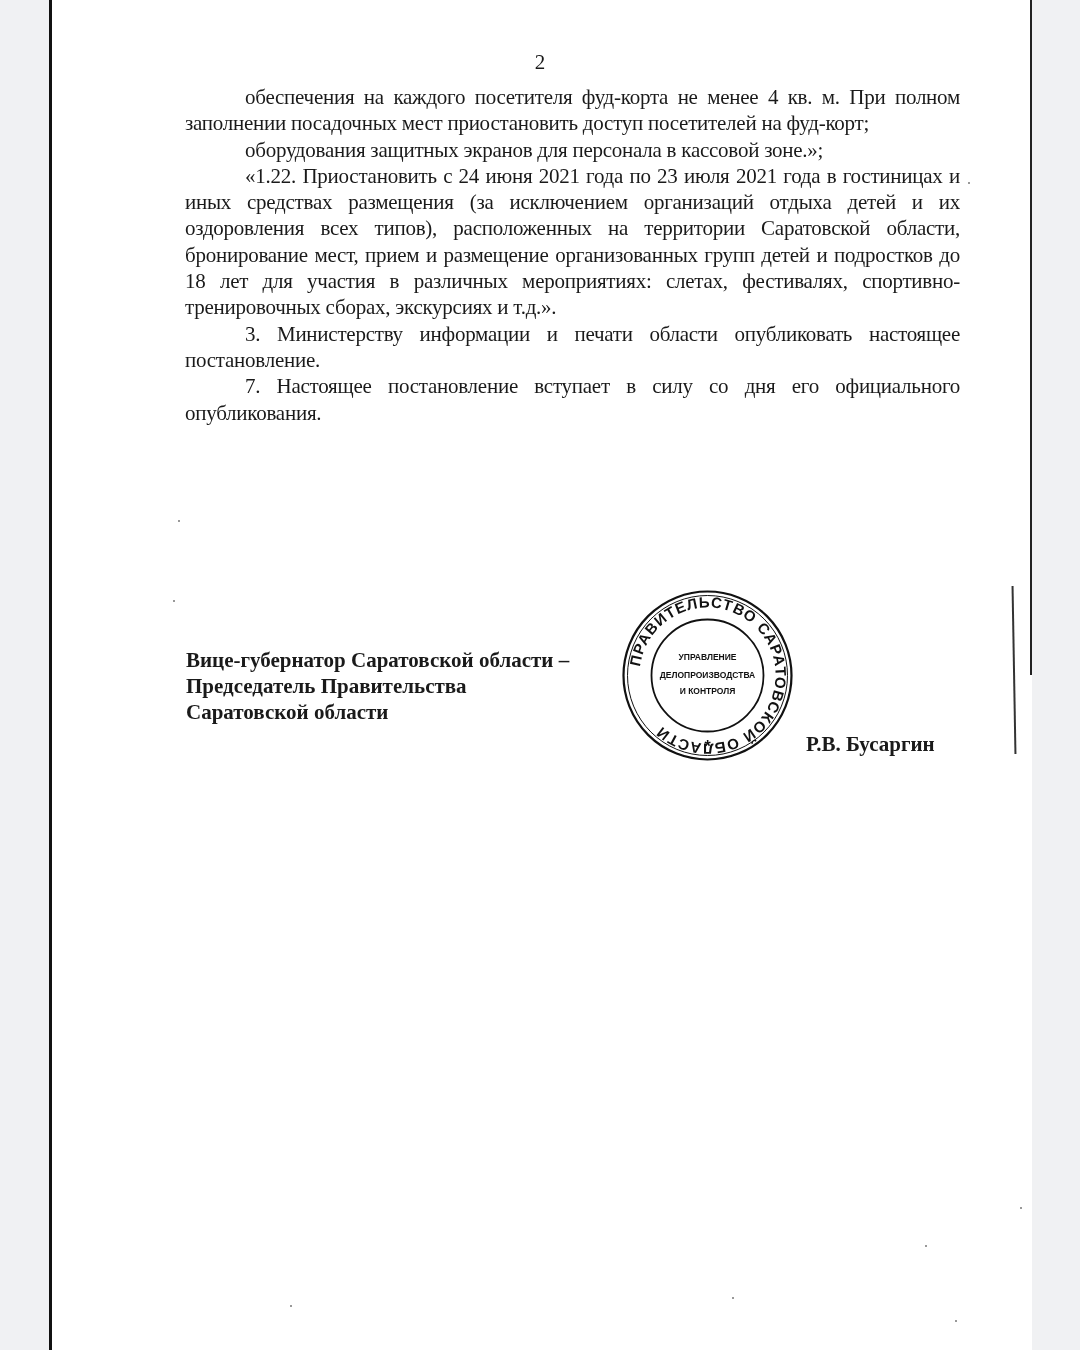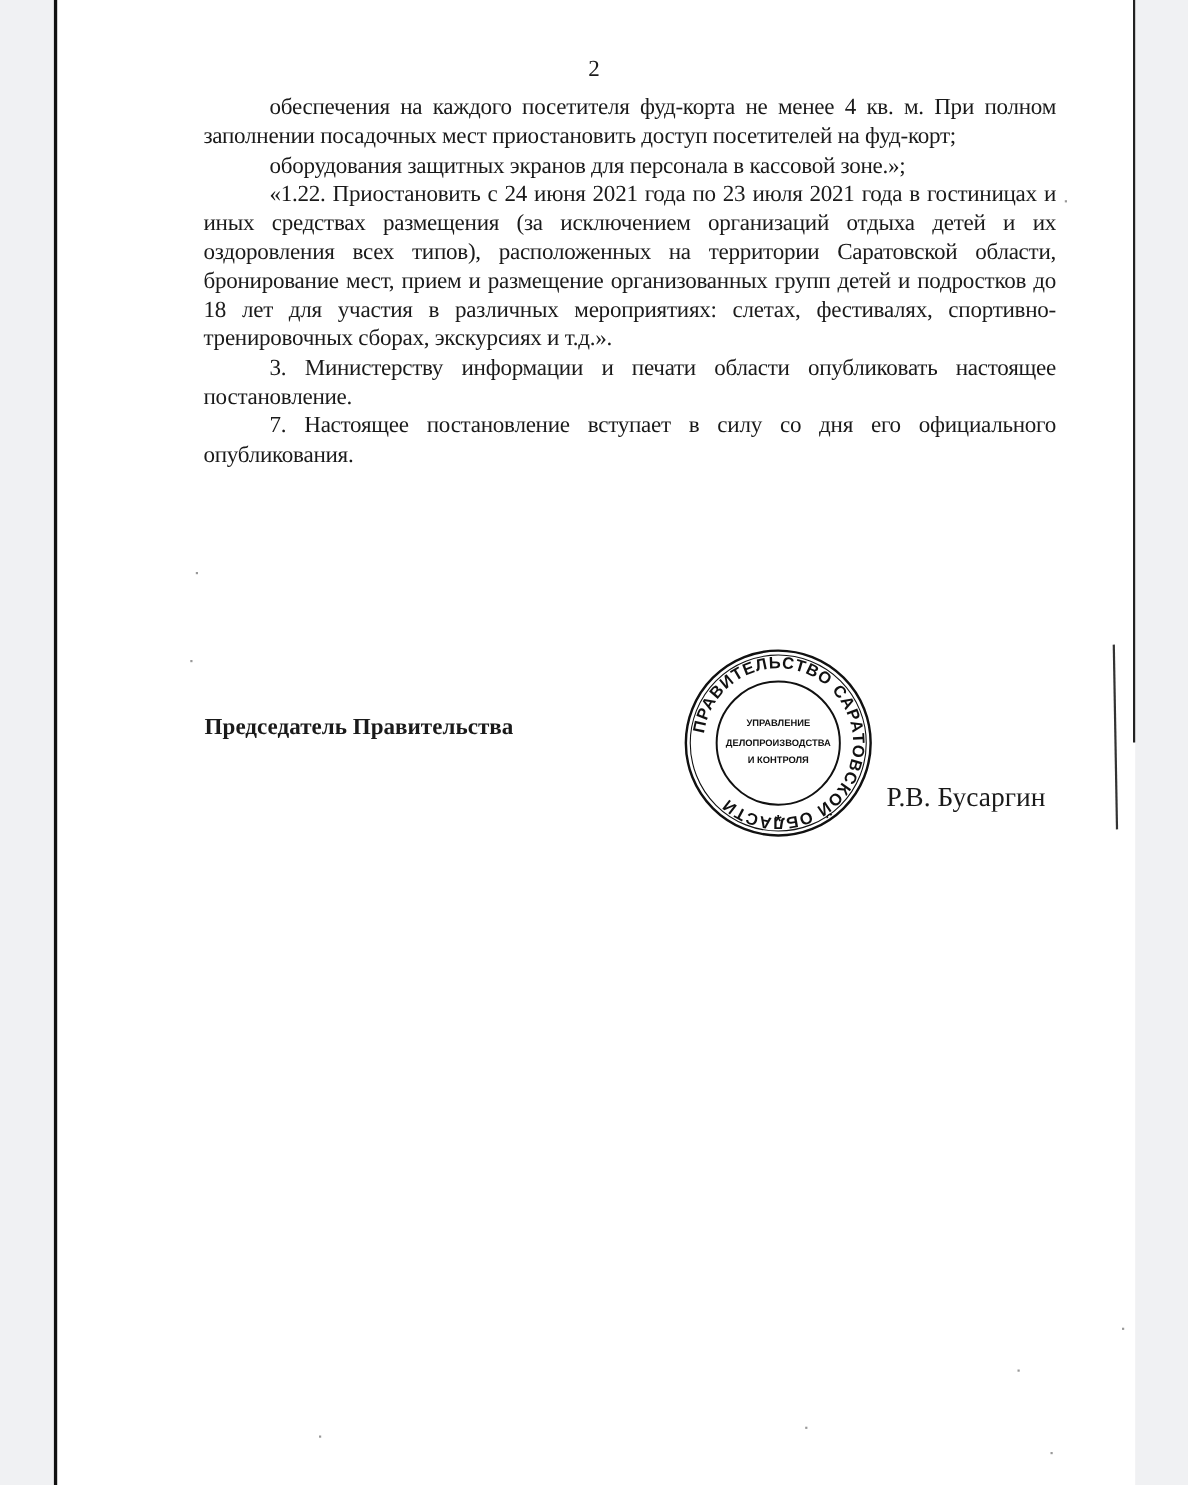--- a/index.html
+++ b/index.html
@@ -28,21 +28,21 @@
     text-align: justify;
     letter-spacing: -0.25px;
   }
   .body-text p { margin: 0; text-indent: 60px; text-align: justify; text-align-last: left; }
   .sig-block {
     position: absolute; left: 186px; top: 647px;
     font-weight: bold; font-size: 21px; line-height: 26px;
   }
   .sig-block div { white-space: nowrap; }
   .sig-name {
-    position: absolute; left: 806px; top: 712px; font-weight: normal; font-size: 25px;
+    position: absolute; left: 806px; top: 732px; font-weight: bold; font-size: 21px;
   }
   .stamp { position: absolute; left: 620px; top: 588px; width: 175px; height: 175px; }
   .stamp text { font-family: "Liberation Sans", "DejaVu Sans", sans-serif; fill: #111; }
   .pen-line { position: absolute; width: 2px; background: #333; }
   .speck { position: absolute; width: 2px; height: 2px; background: #999; }
 </style>
 </head>
 <body>
 
 <div class="page"></div>
@@ -52,21 +52,23 @@
 
 <div class="body-text">
   <p>обеспечения на каждого посетителя фуд-корта не менее 4 кв. м. При полном заполнении посадочных мест приостановить доступ посетителей на фуд-корт;</p>
   <p>оборудования защитных экранов для персонала в кассовой зоне.»;</p>
   <p>«1.22. Приостановить с 24 июня 2021 года по 23 июля 2021 года в гостиницах и иных средствах размещения (за исключением организаций отдыха детей и их оздоровления всех типов), расположенных на территории Саратовской области, бронирование мест, прием и размещение организованных групп детей и подростков до 18 лет для участия в различных мероприятиях: слетах, фестивалях, спортивно-тренировочных сборах, экскурсиях и т.д.».</p>
   <p>3. Министерству информации и печати области опубликовать настоящее постановление.</p>
   <p>7. Настоящее постановление вступает в силу со дня его официального опубликования.</p>
 </div>
 
 <div class="sig-block">
+  <div>Вице-губернатор Саратовской области –</div>
   <div>Председатель Правительства</div>
+  <div>Саратовской области</div>
 </div>
 
 <svg class="stamp" viewBox="0 0 175 175">
   <defs>
     <path id="stampArc" d="M 87.5 87.5 m -68 0 a 68 68 0 1 1 136 0 a 68 68 0 1 1 -136 0"></path>
   </defs>
   <circle cx="87.5" cy="87.5" r="84" fill="none" stroke="#111" stroke-width="2.2"></circle>
   <circle cx="87.5" cy="87.5" r="80" fill="none" stroke="#111" stroke-width="1"></circle>
   <circle cx="87.5" cy="87.5" r="56" fill="none" stroke="#111" stroke-width="1.8"></circle>
   <text font-size="15" font-weight="bold" letter-spacing="1">

